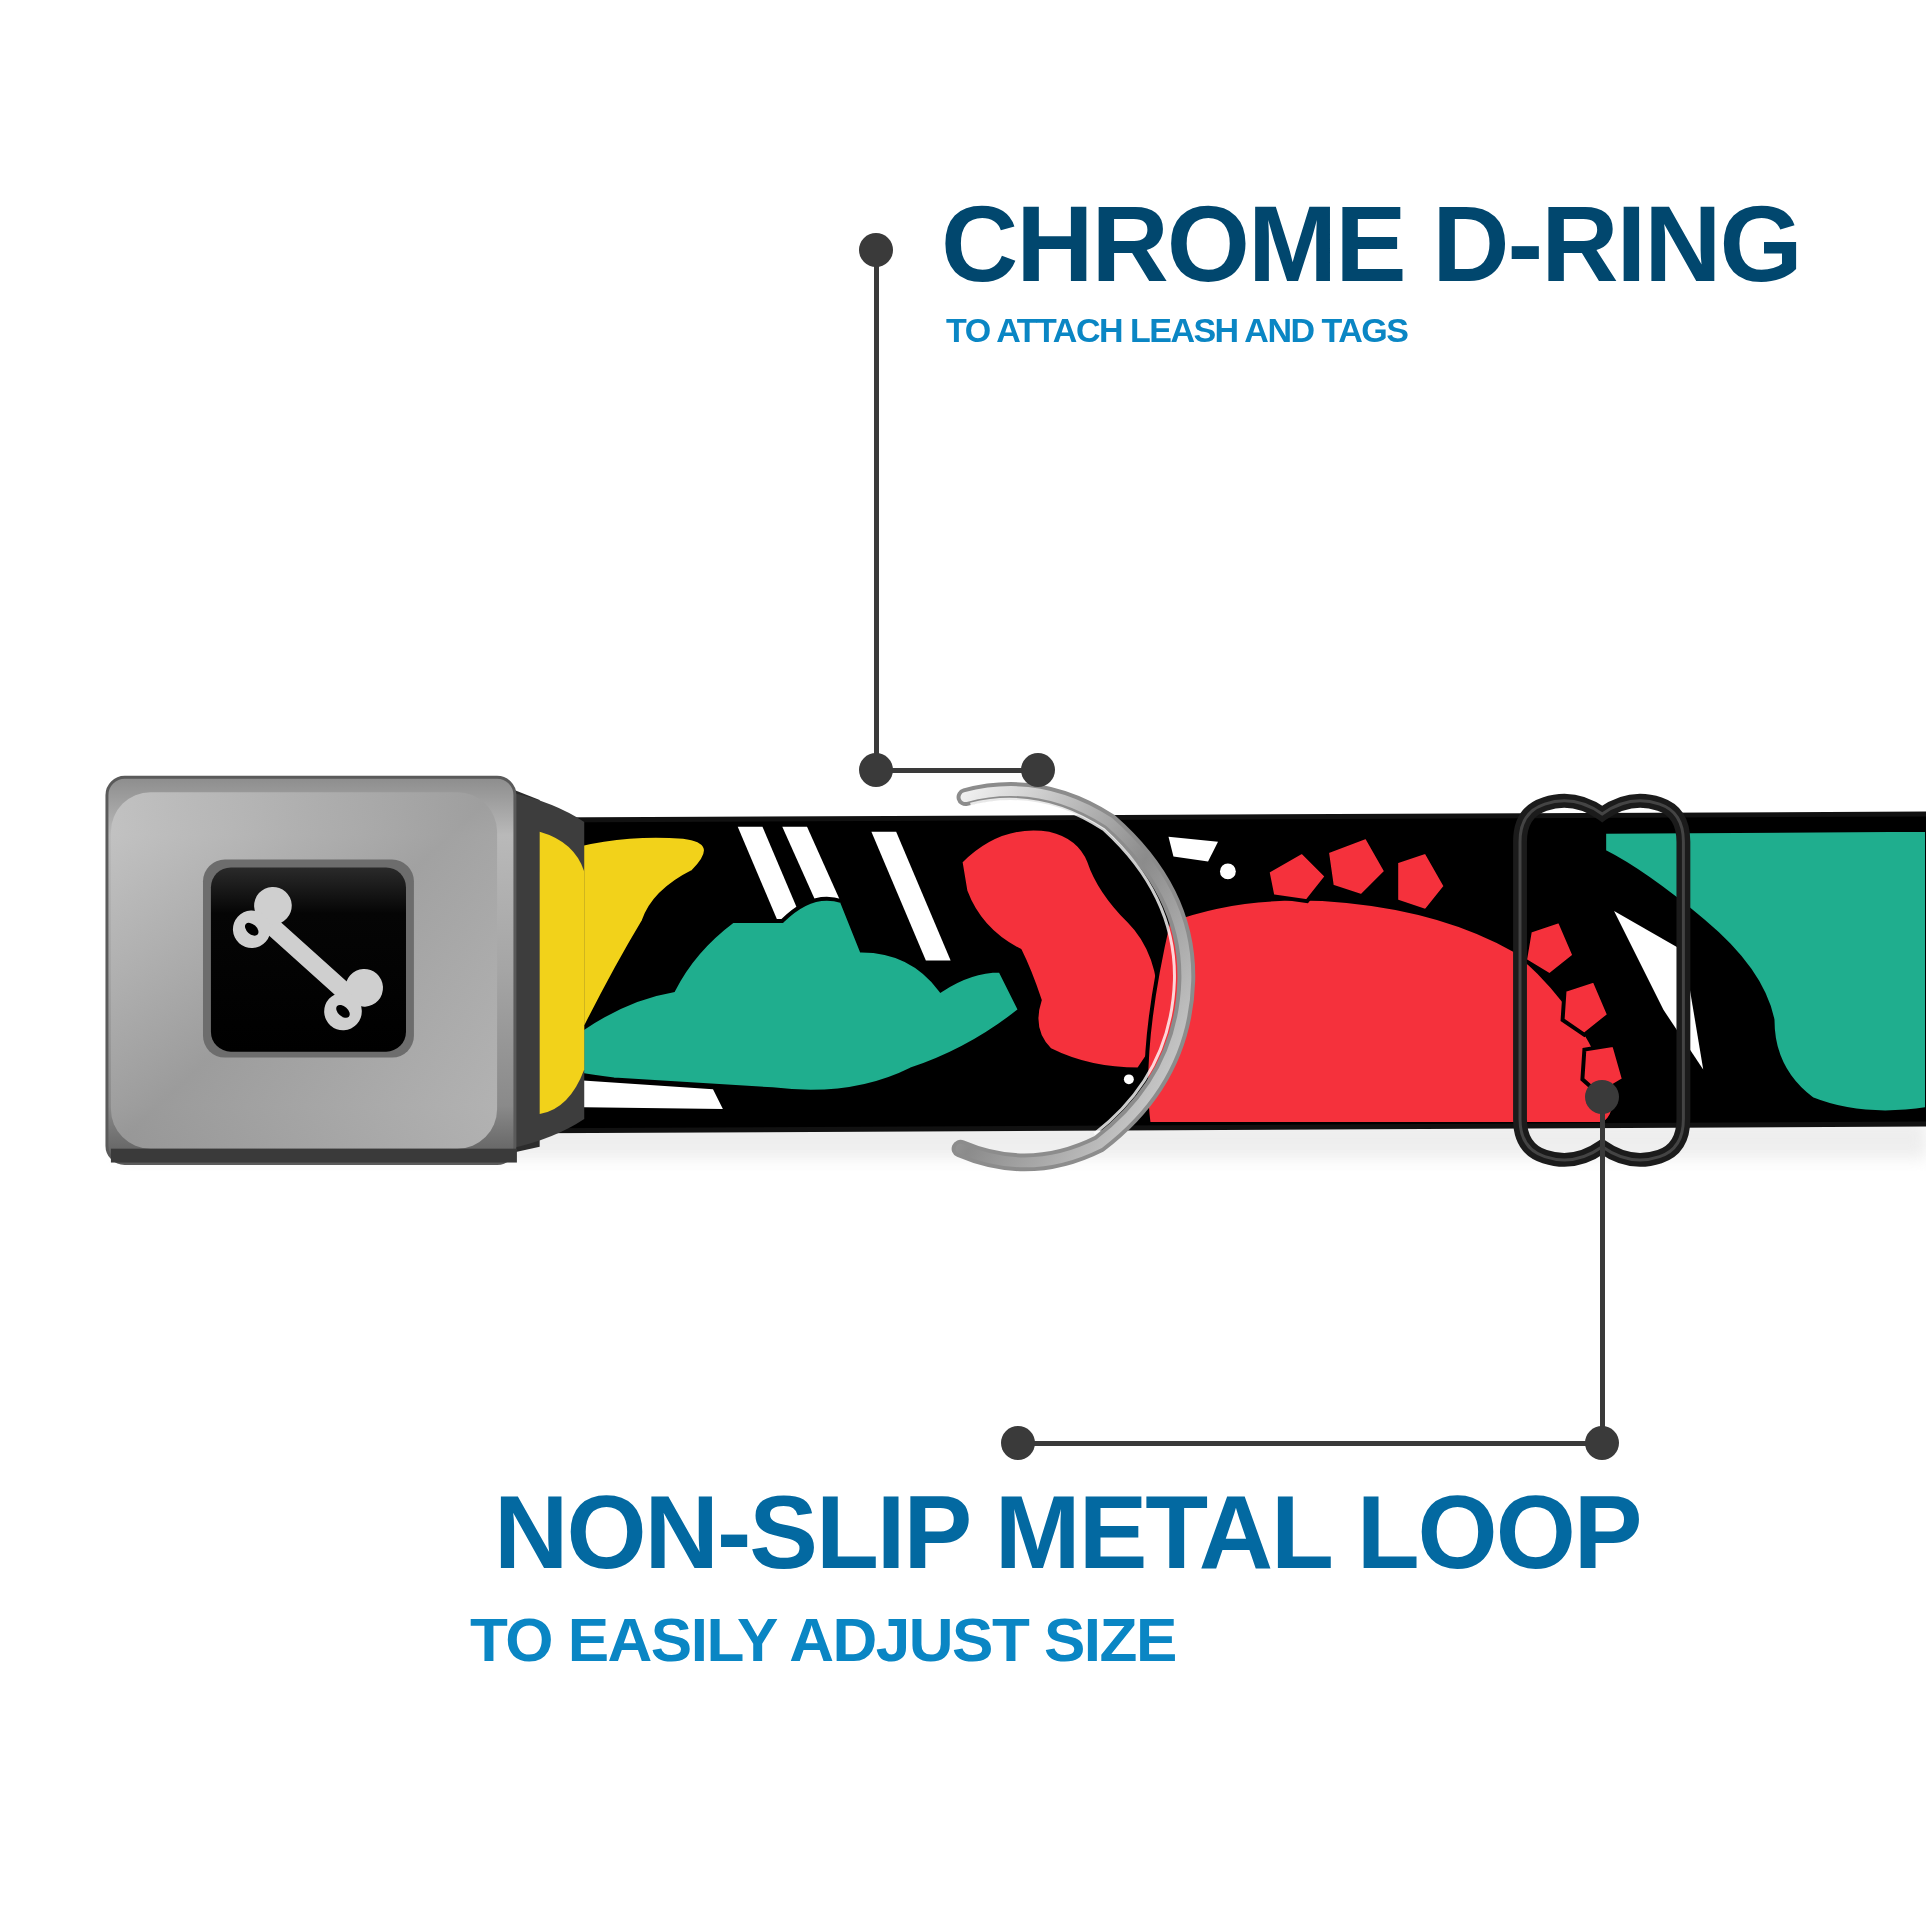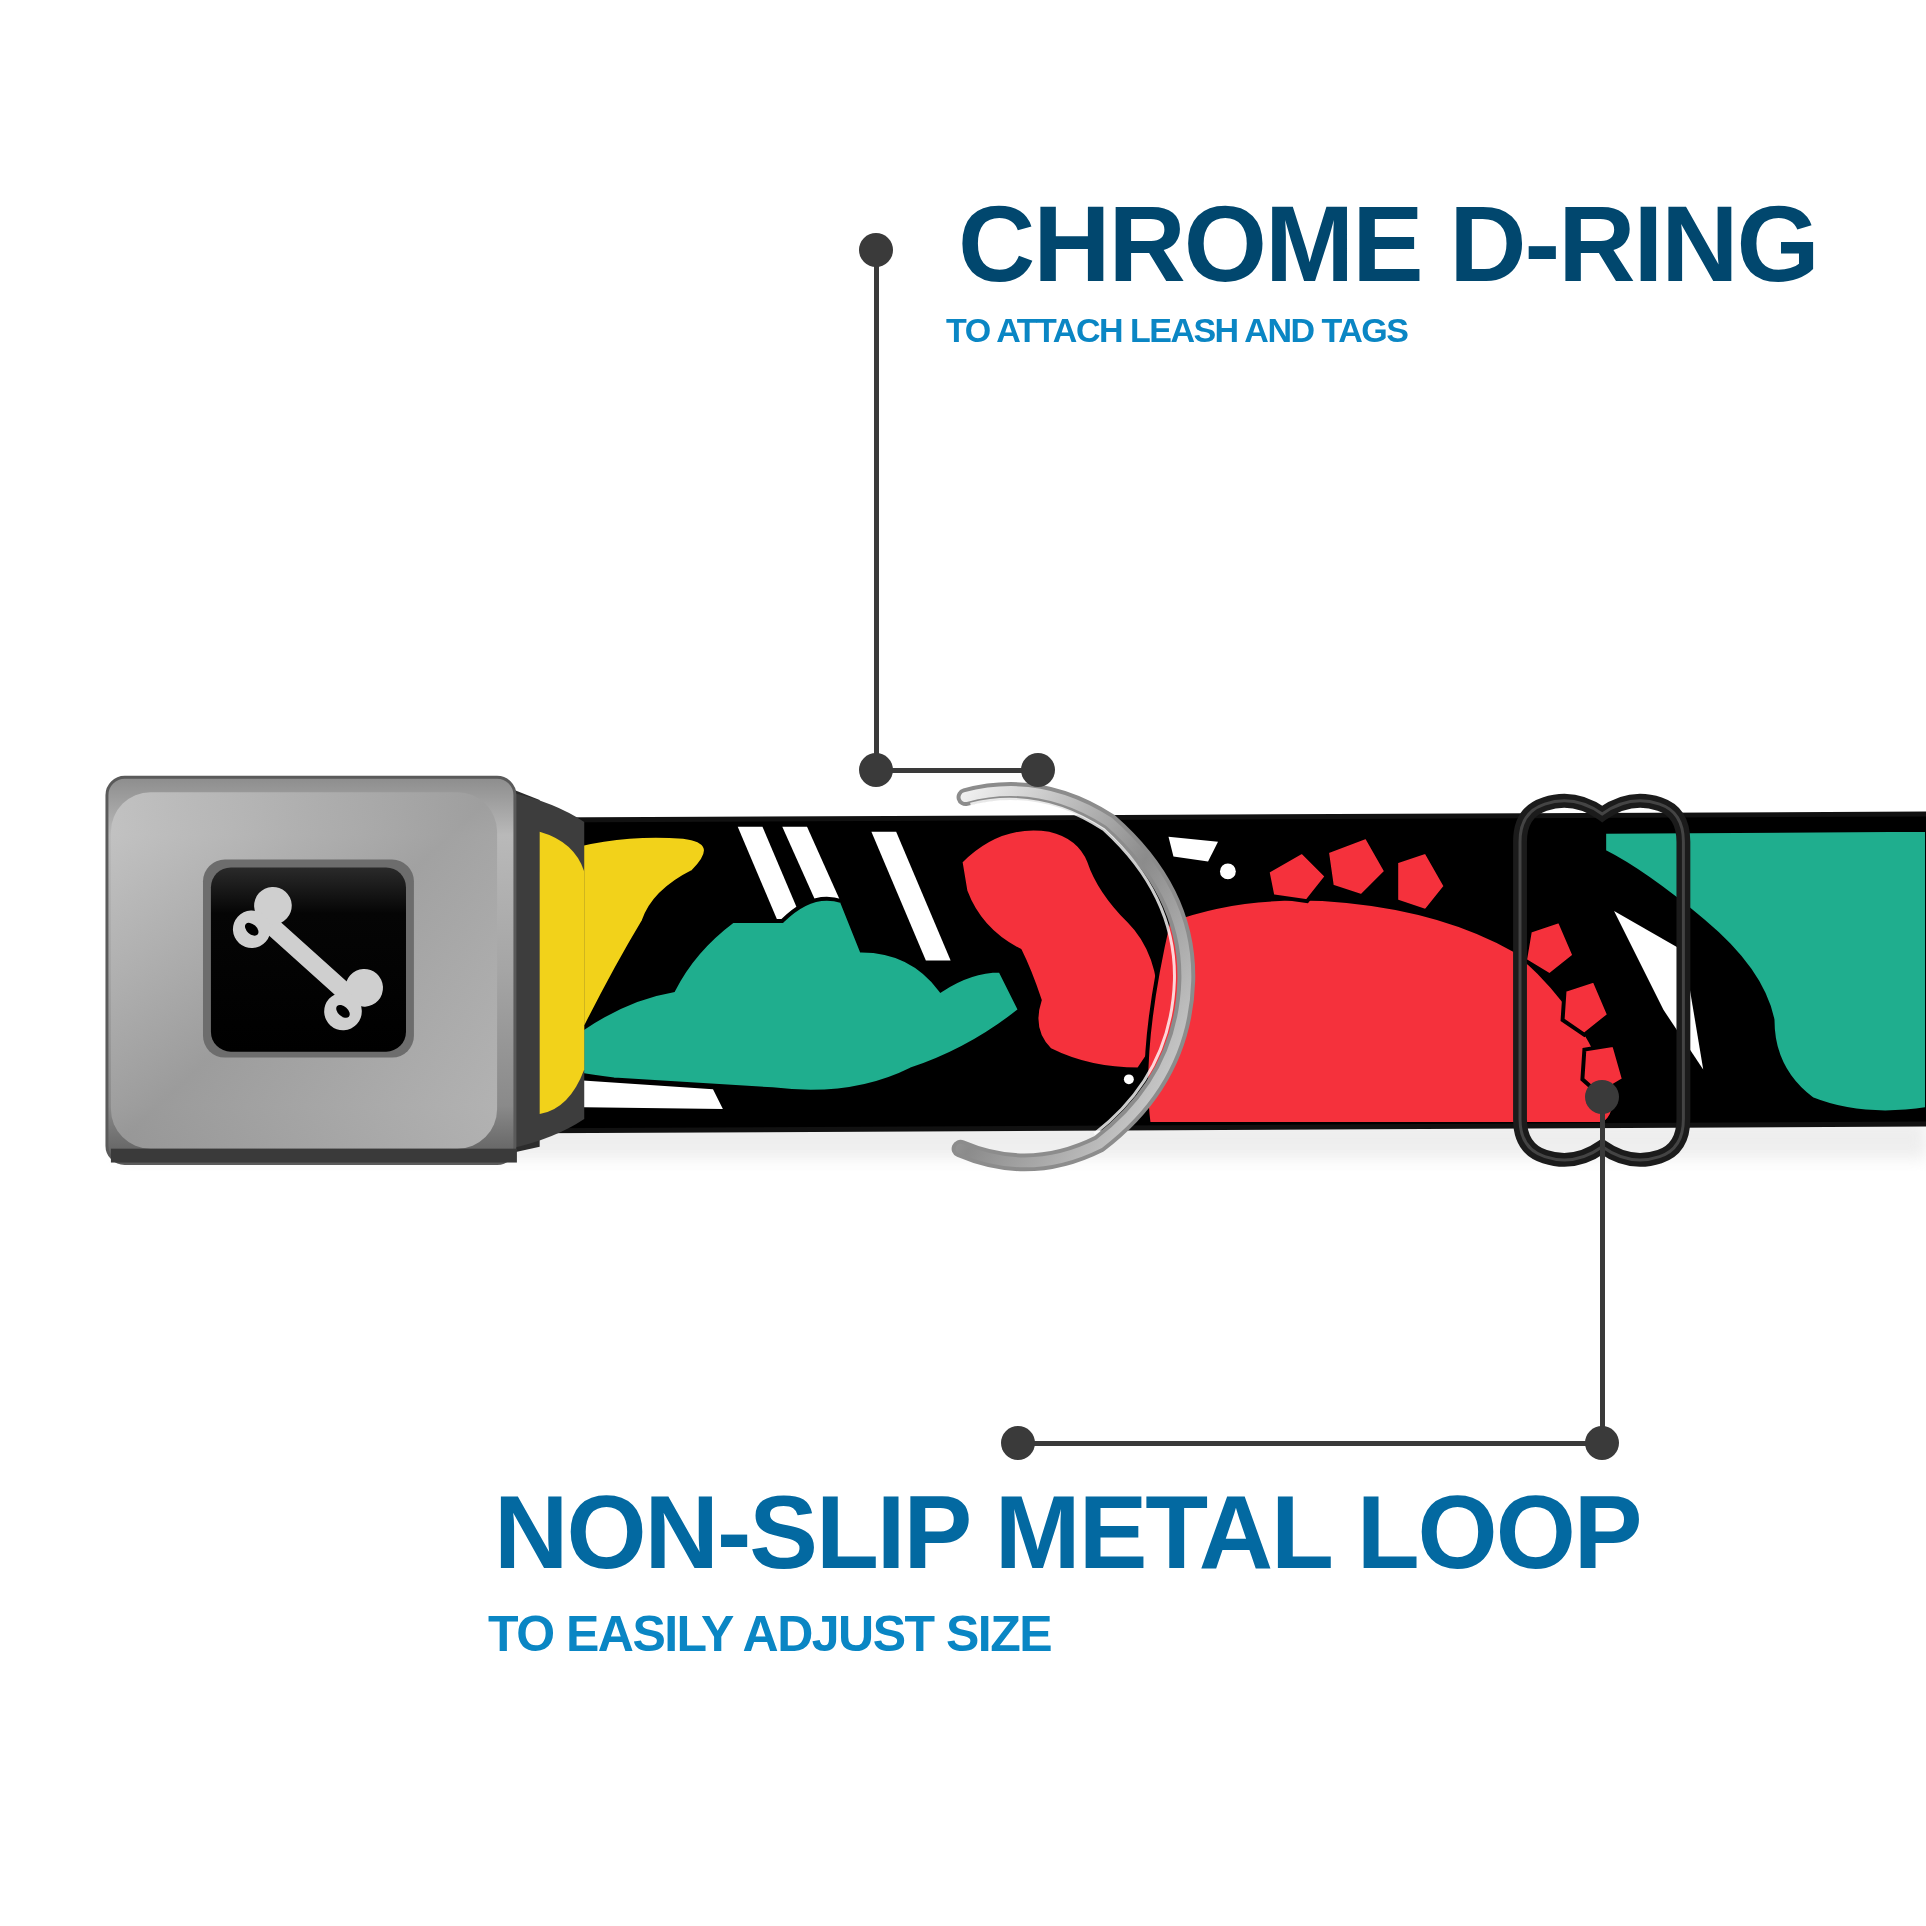--- a/index.html
+++ b/index.html
@@ -129,27 +129,27 @@
   </g>
 </svg>
 
 <div>
   <div class="vline" style="left:876px; top:250px; height:520px;"></div>
   <div class="hline" style="left:876px; top:770px; width:161px;"></div>
   <div class="dot" style="left:876px; top:250px;"></div>
   <div class="dot" style="left:876px; top:770px;"></div>
   <div class="dot" style="left:1038px; top:770px;"></div>
 
-  <div class="title" style="left:941px; top:191px; font-size:107px; color:#01476e;margin-left:17px;">CHROME D-RING</div>
+  <div class="title" style="left:941px; top:191px; font-size:107px; color:#01476e;">CHROME D-RING</div>
   <div class="sub" style="left:946px; top:313px; font-size:34px; color:#0a86c4;">TO ATTACH LEASH AND TAGS</div>
 </div>
 
 <div>
   <div class="vline" style="left:1602px; top:1097px; height:347px;"></div>
   <div class="hline" style="left:1018px; top:1443px; width:584px;"></div>
   <div class="dot" style="left:1602px; top:1097px;"></div>
   <div class="dot" style="left:1602px; top:1443px;"></div>
   <div class="dot" style="left:1018px; top:1443px;"></div>
 
   <div class="title" style="left:494px; top:1481px; font-size:103px; color:#0369a1;">NON-SLIP METAL LOOP</div>
-  <div class="sub" style="left:488px; top:1609px; font-size:50px; color:#0a86c4;text-align:right;">TO EASILY ADJUST SIZE</div>
+  <div class="sub" style="left:470px; top:1609px; font-size:62px; color:#0a86c4;text-align:right;">TO EASILY ADJUST SIZE</div>
 </div>
 
 
 </body></html>

